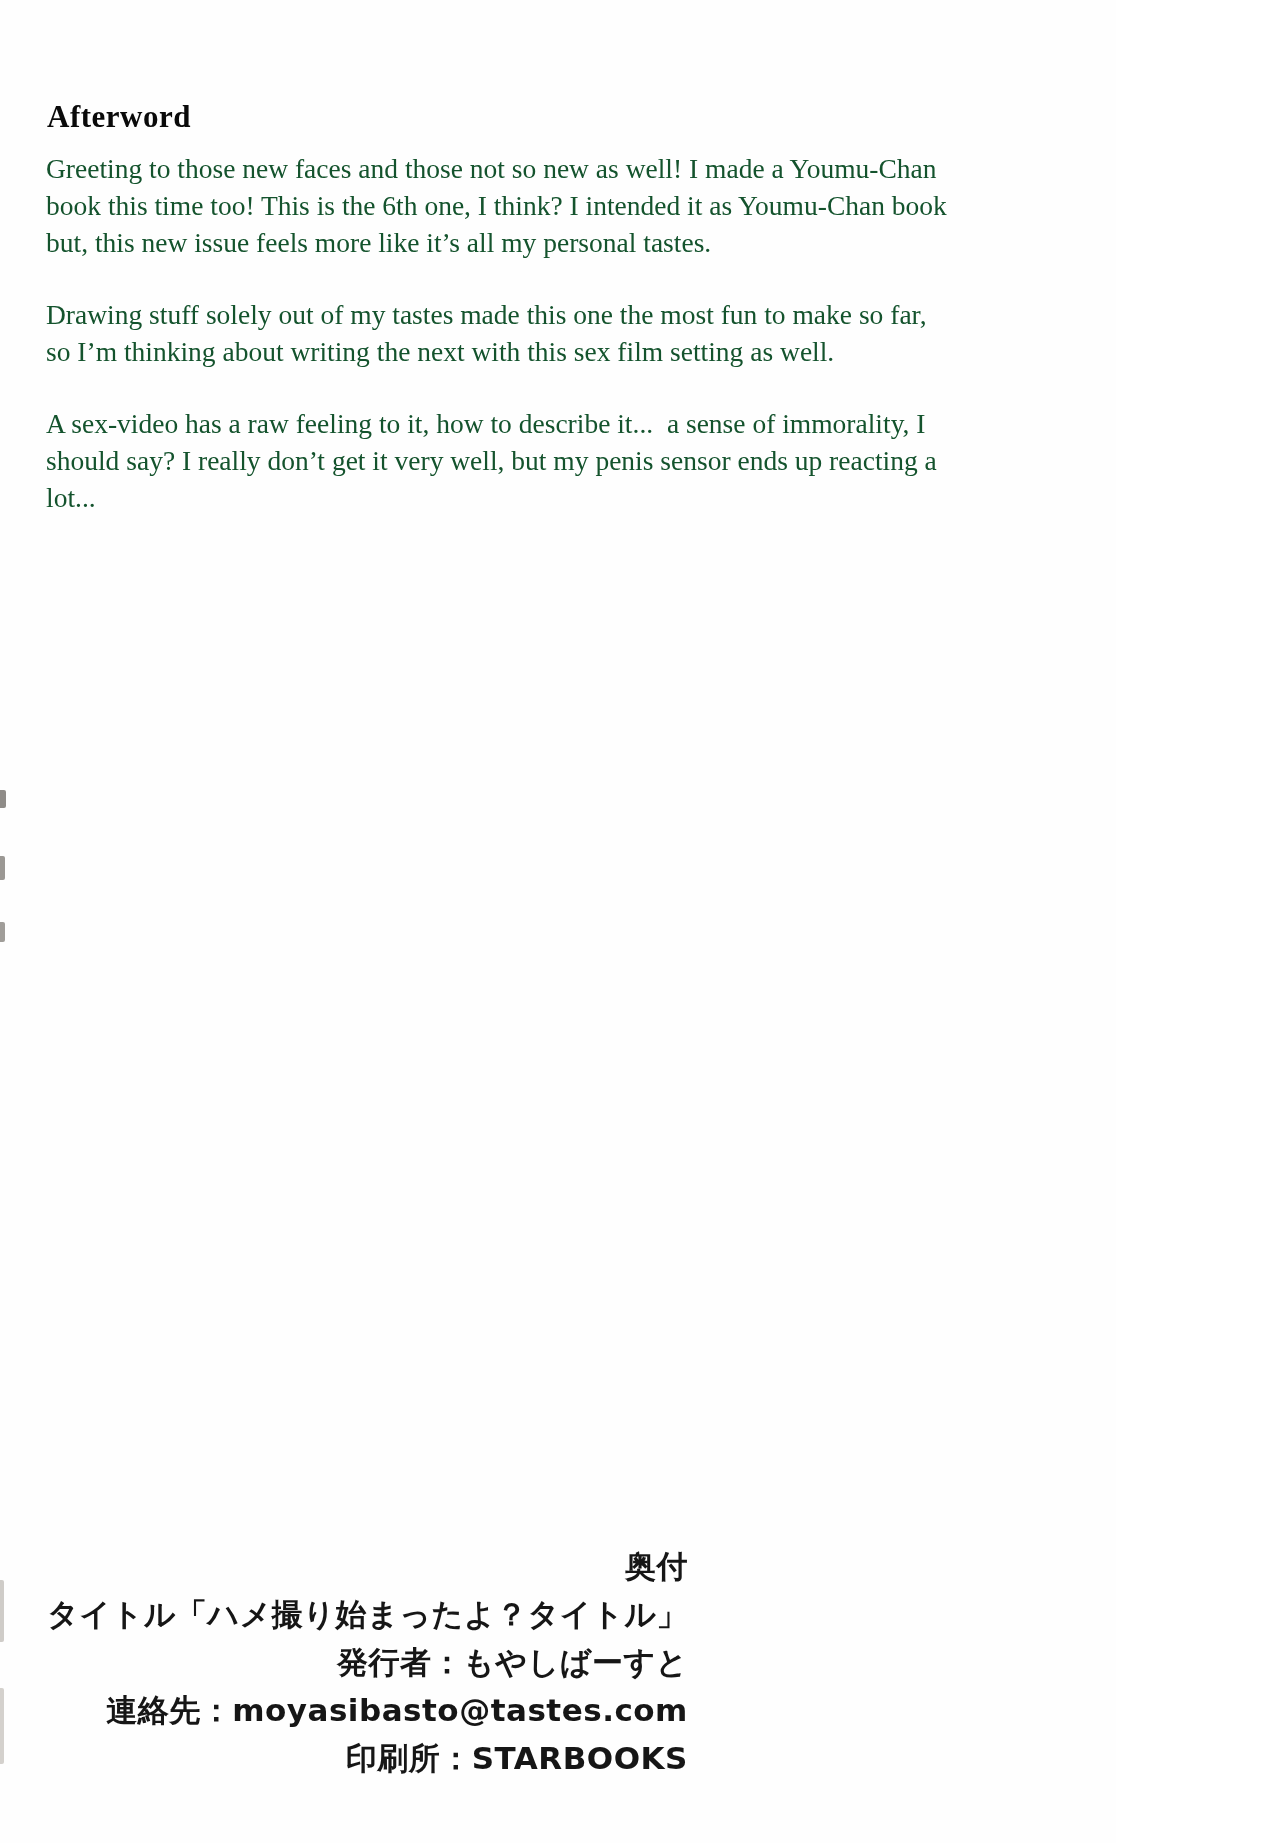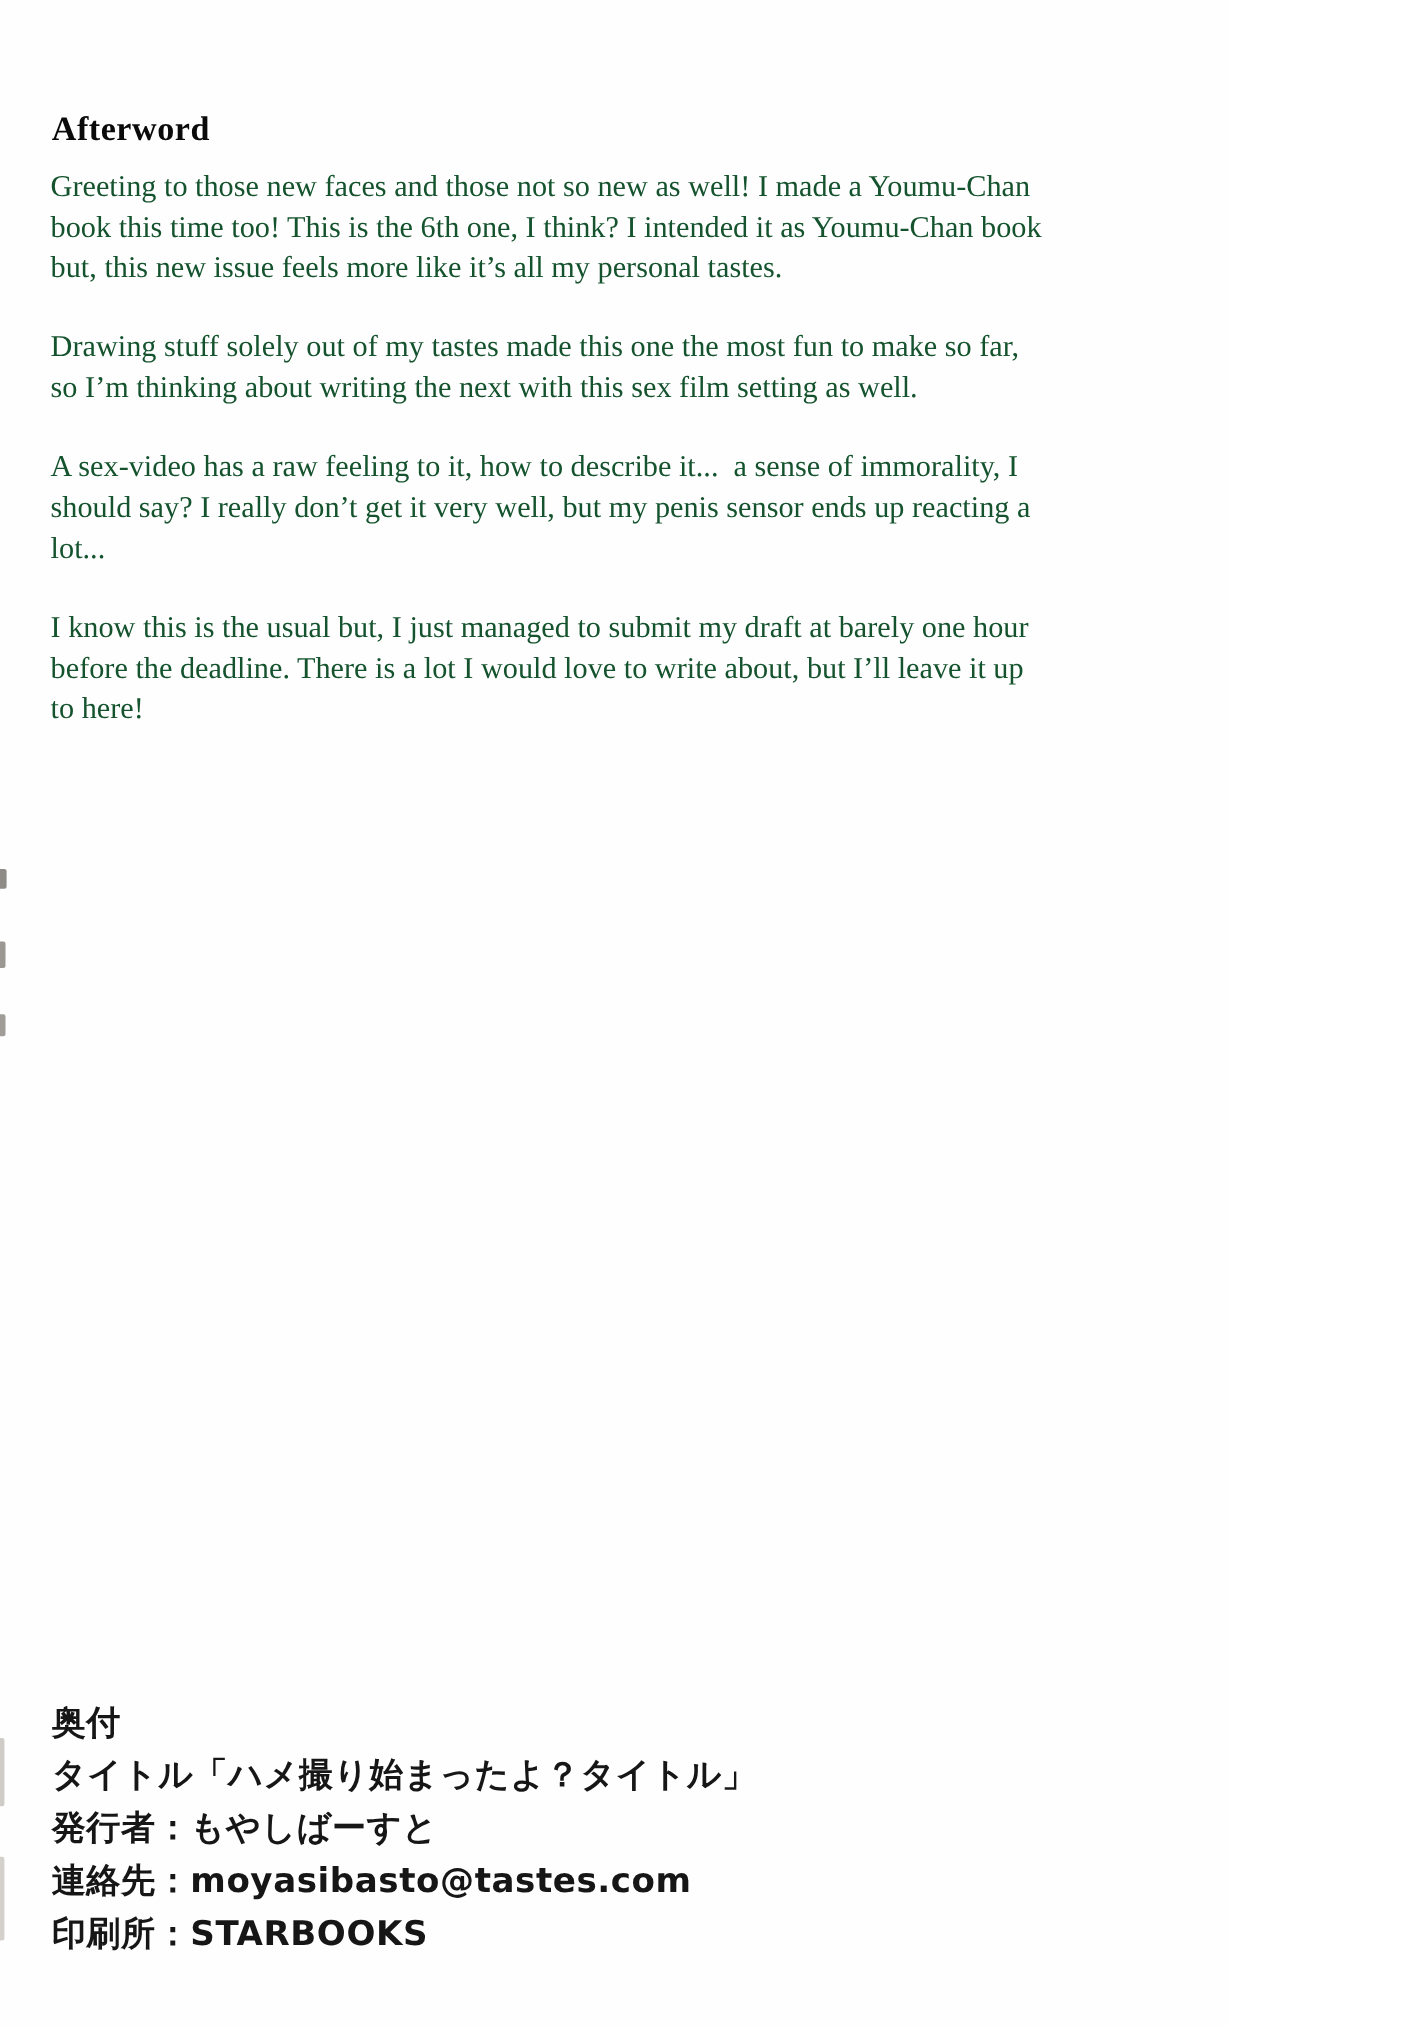--- a/index.html
+++ b/index.html
@@ -42,20 +42,21 @@
   .colophon {
     position: absolute;
     left: 47px;
     top: 1542px;
     font-family: "DejaVu Sans", sans-serif;
     font-weight: bold;
     font-size: 31px;
     line-height: 48px;
     color: #161616;
     letter-spacing: 0.5px;
+    text-align: right;
   }
   .colophon div {
     white-space: pre;
   }
   .scan-artifact {
     position: absolute;
     left: 0;
     background: #b5b2ae;
     border-radius: 0 2px 2px 0;
   }
@@ -74,23 +75,20 @@
 
   <div class="body-text">
     <p>Greeting to those new faces and those not so new as well! I made a Youmu-Chan
 book this time too! This is the 6th one, I think? I intended it as Youmu-Chan book
 but, this new issue feels more like it’s all my personal tastes.</p>
     <p>Drawing stuff solely out of my tastes made this one the most fun to make so far,
 so I’m thinking about writing the next with this sex film setting as well.</p>
     <p>A sex-video has a raw feeling to it, how to describe it...  a sense of immorality, I
 should say? I really don’t get it very well, but my penis sensor ends up reacting a
 lot...</p>
-    <p>I know this is the usual but, I just managed to submit my draft at barely one hour
-before the deadline. There is a lot I would love to write about, but I’ll leave it up
-to here!</p>
   </div>
 
   <div class="colophon">
     <div>奥付</div>
     <div>タイトル「ハメ撮り始まったよ？タイトル」</div>
     <div>発行者：もやしばーすと</div>
     <div>連絡先：moyasibasto@tastes.com</div>
     <div>印刷所：STARBOOKS</div>
   </div>
 

